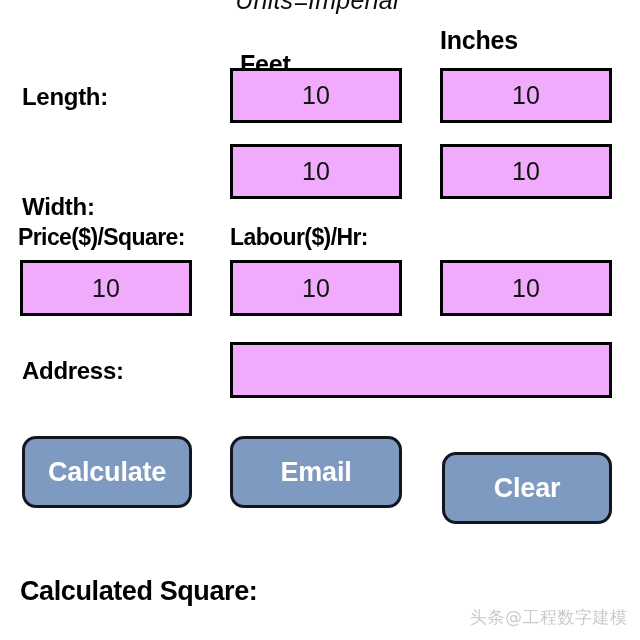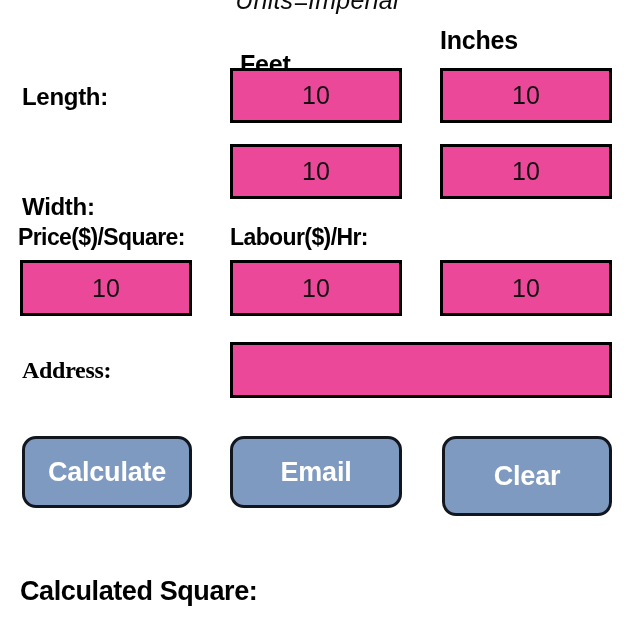--- a/index.html
+++ b/index.html
@@ -56,31 +56,31 @@
   
   .row-label {
     font-size: 24px;
     font-weight: bold;
     color: #000000;
     white-space: nowrap;
     letter-spacing: -0.3px;
   }
   .label-length  { left: 22px;  top: 83px; }
   .label-width   { left: 22px;  top: 158px; margin-top: 35px; }
-  .label-address { left: 22px;  top: 357px; font-family: Liberation Serif, serif; }
+  .label-address { left: 22px;  top: 357px; }
 
   .label-price  { left: 18px;  top: 224px; font-size: 23px; letter-spacing: -0.6px; }
   .label-labour { left: 230px; top: 224px; font-size: 23px; letter-spacing: -0.6px; }
   .label-hrs    { left: 440px; top: 224px; font-size: 23px; letter-spacing: -0.6px; }
 
   
   .field {
     box-sizing: border-box;
     border: 3px solid #000000;
-    background: #ec4899;
+    background: #f0abfc;
     display: flex;
     align-items: center;
     justify-content: center;
     font-size: 25px;
     font-weight: 400;
     color: #111111;
     font-family: "Liberation Sans", sans-serif;
     padding: 0;
     line-height: 1;
   }
@@ -106,21 +106,21 @@
     font-family: "Liberation Sans", sans-serif;
     display: flex;
     align-items: center;
     justify-content: center;
     letter-spacing: -0.2px;
     cursor: pointer;
     padding: 0;
   }
   .btn-calculate { left: 22px;  top: 436px; width: 170px; height: 72px; }
   .btn-email     { left: 230px; top: 436px; width: 172px; height: 72px; }
-  .btn-clear     { left: 442px; top: 436px; width: 170px; height: 80px; }
+  .btn-clear     { left: 442px; top: 452px; width: 170px; height: 72px; }
 
   
   .results-heading {
     left: 20px;
     top: 576px;
     font-size: 27px;
     font-weight: bold;
     color: #000000;
     white-space: nowrap;
     letter-spacing: -0.4px;
@@ -177,14 +177,15 @@
   <div class="abs field f-address"></div>
 
   <div class="abs btn btn-email">Email</div>
 
   <div class="abs btn btn-calculate">Calculate</div>
 
   <div class="abs btn btn-clear">Clear</div>
 
   <div class="abs results-heading">Calculated Square:</div>
 
+  <div class="abs watermark">头条@工程数字建模</div>
 
 </div>
 
 </body></html>

